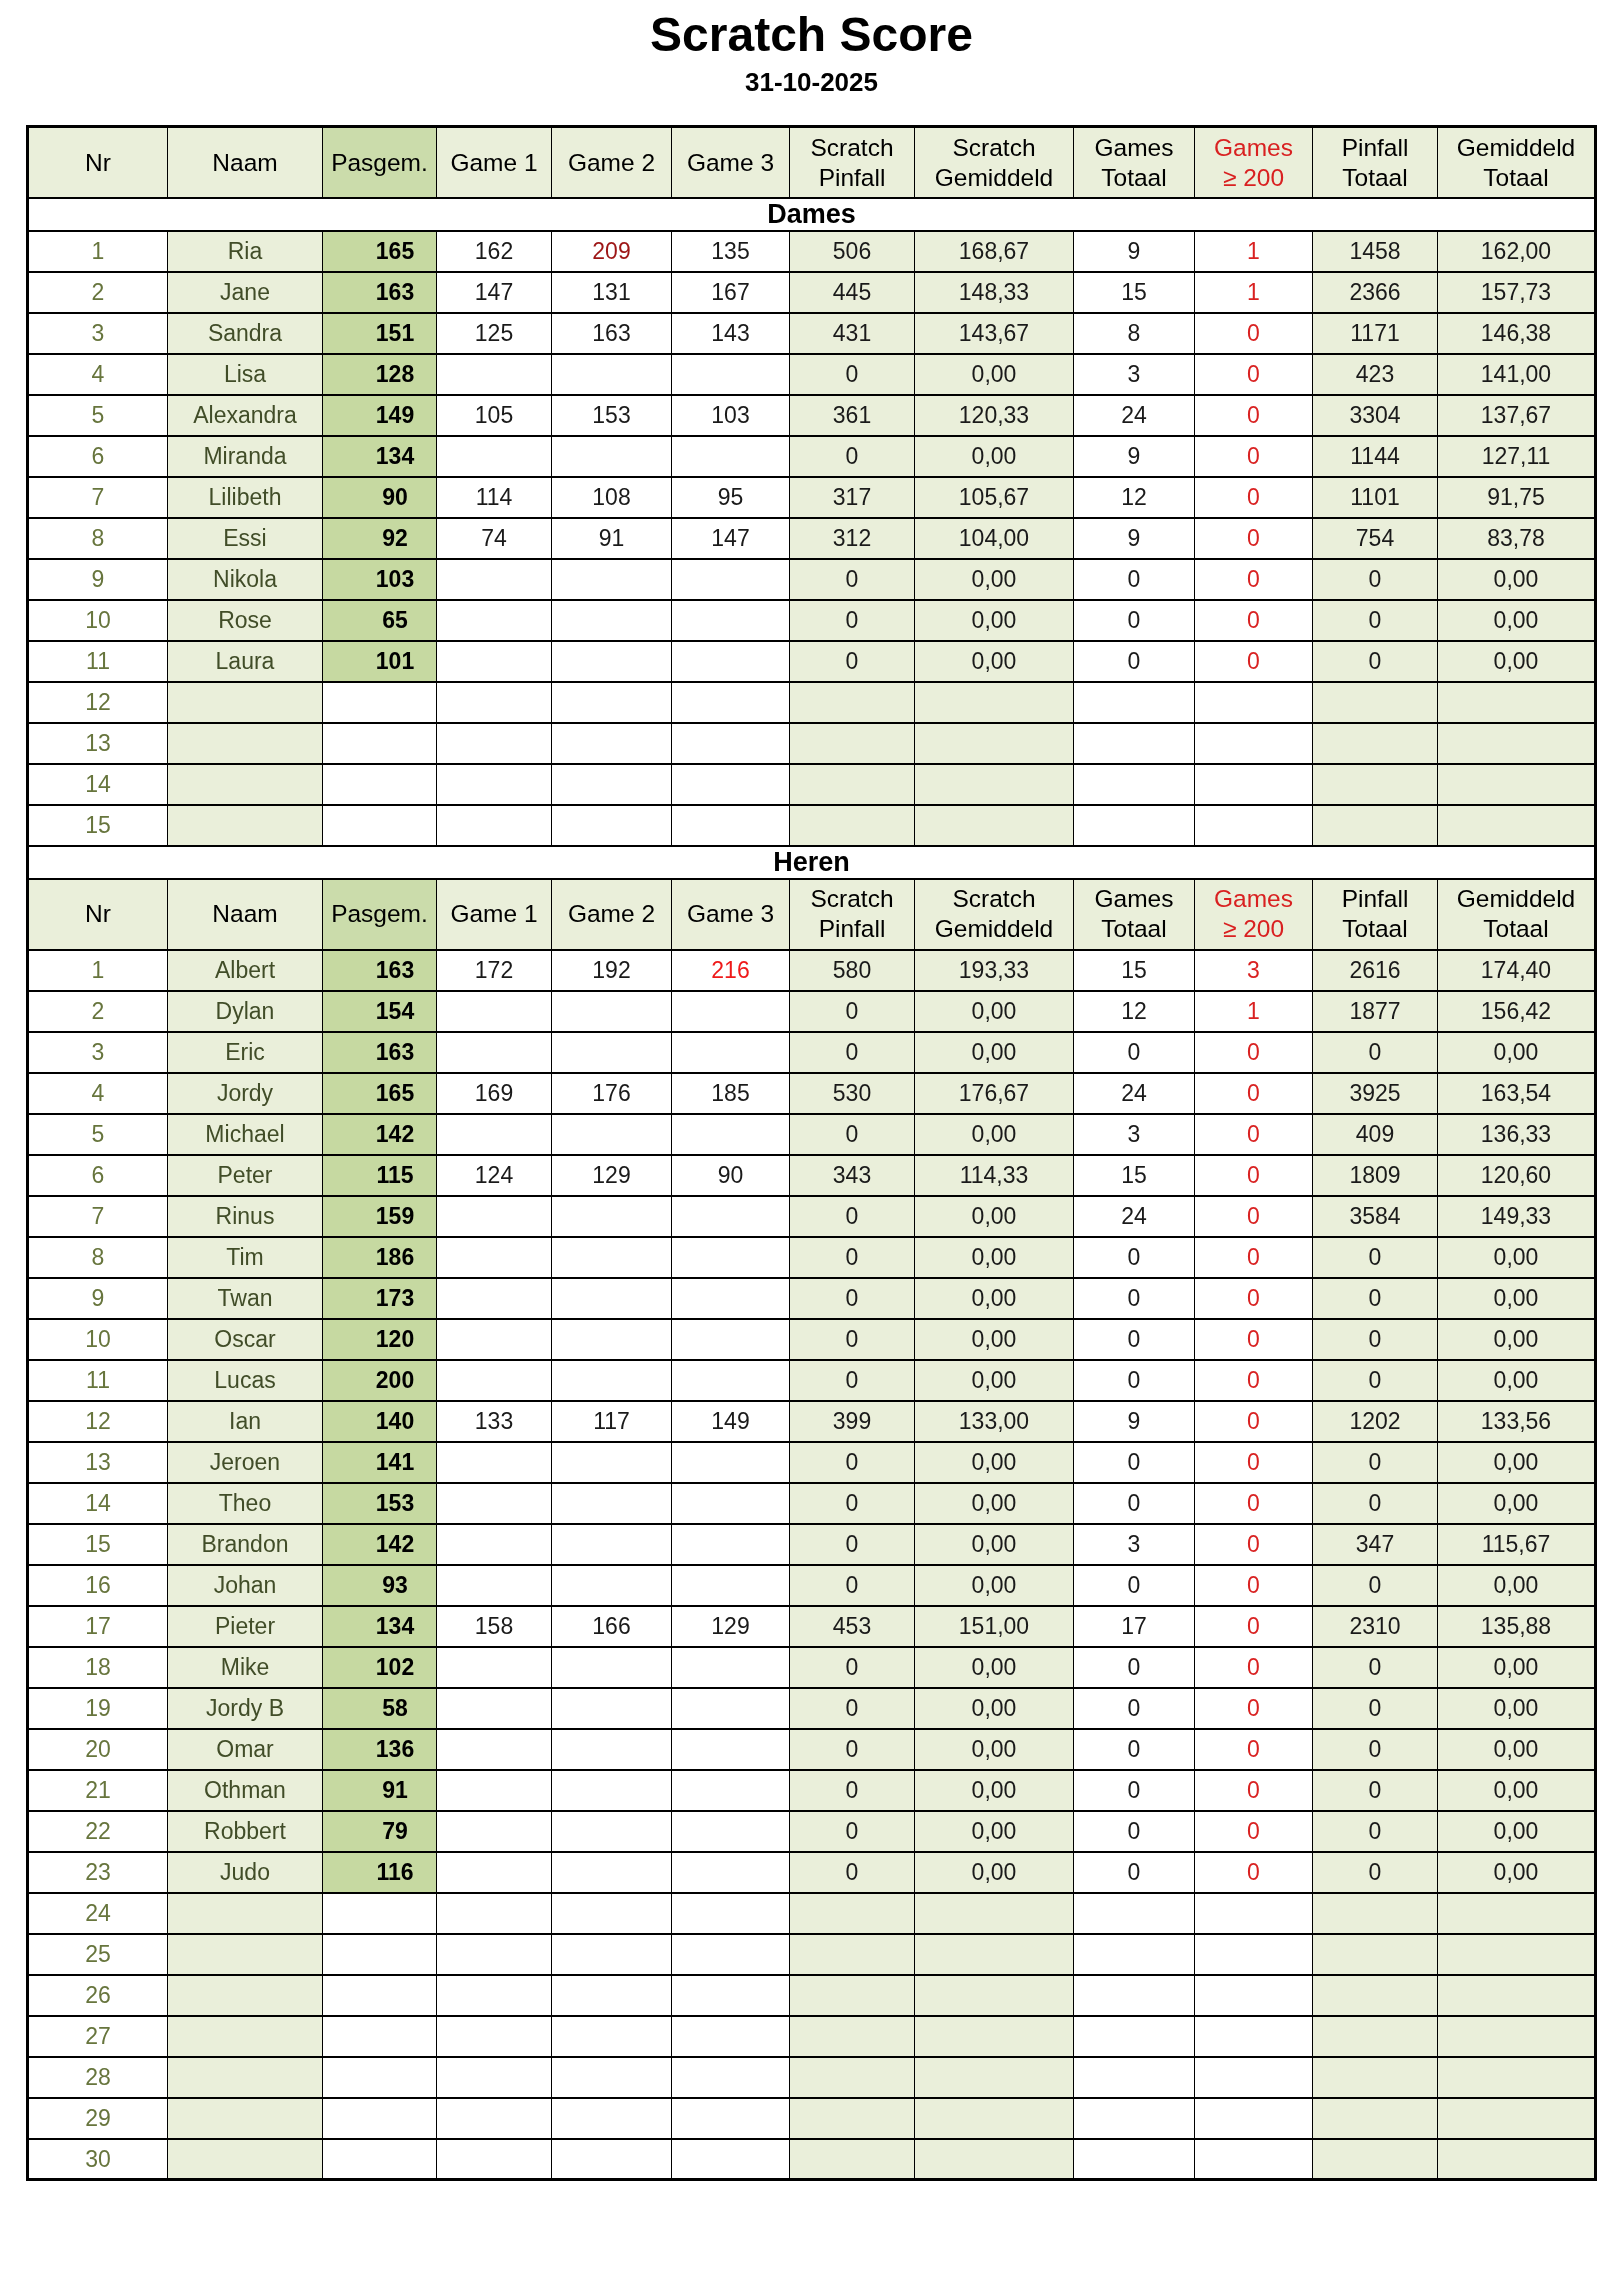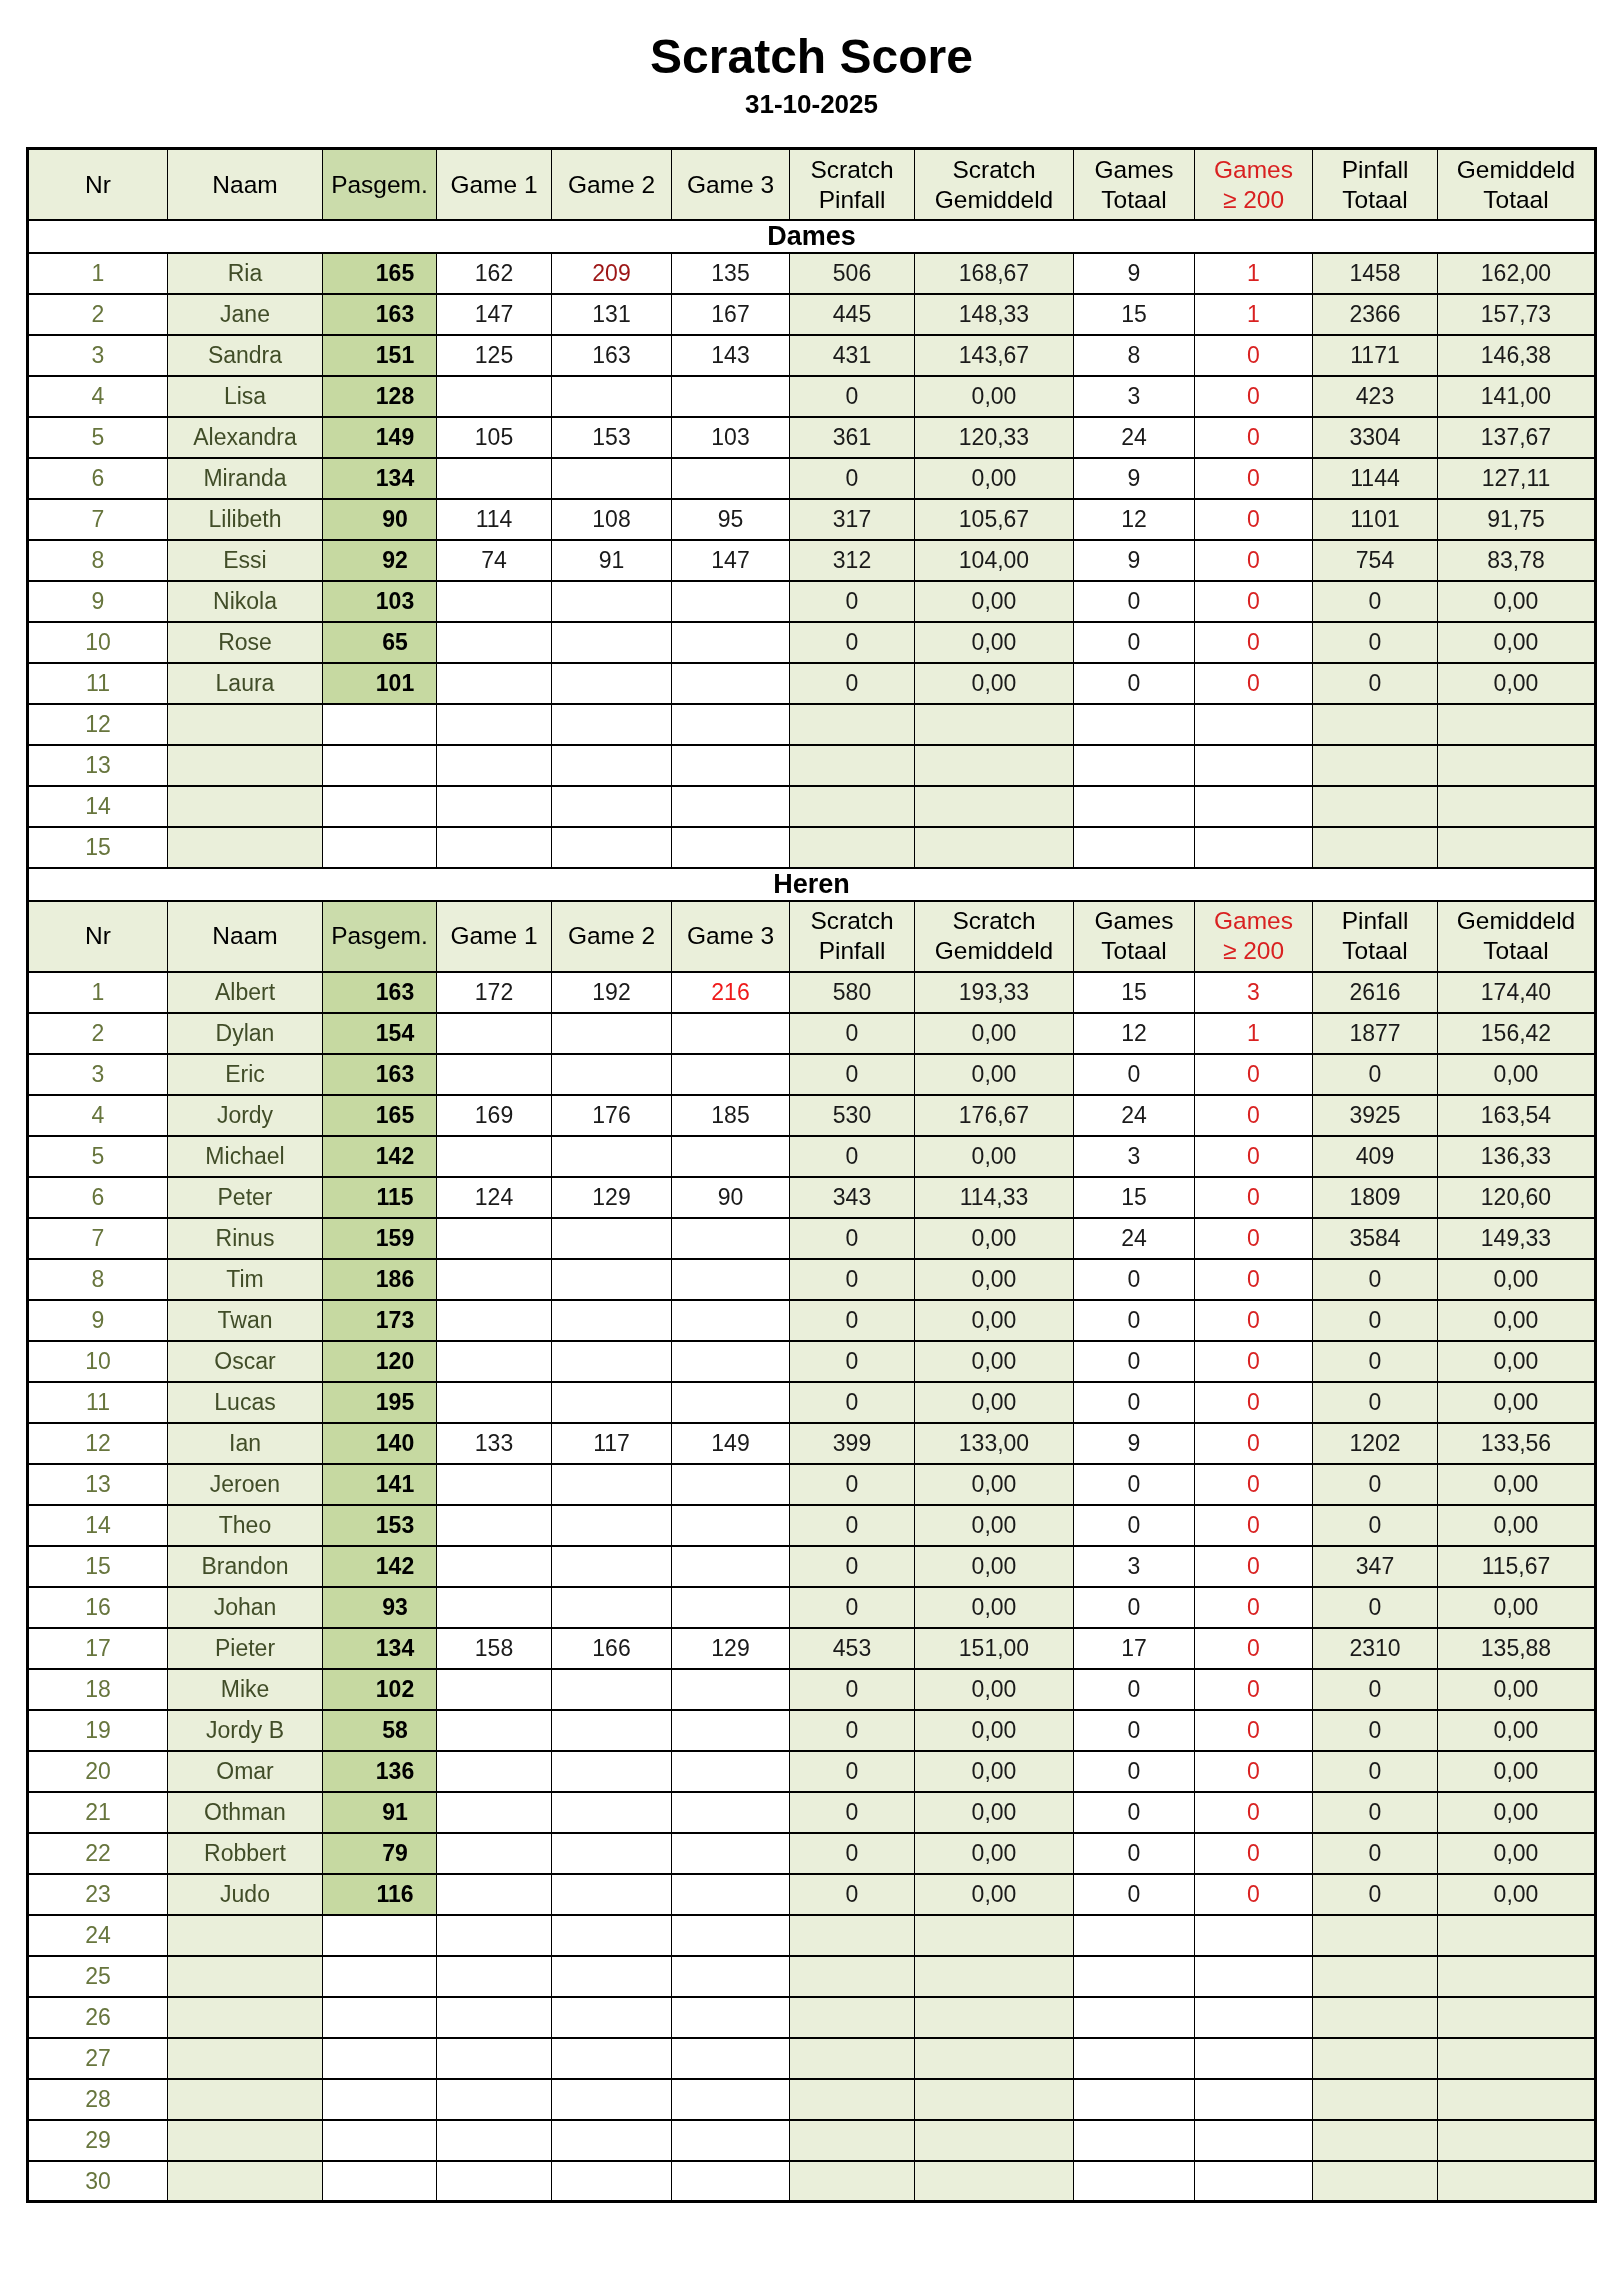--- a/index.html
+++ b/index.html
@@ -3,21 +3,21 @@
 <meta charset="utf-8">
 <style>
   html,body{margin:0;padding:0;}
   body{
     width:1623px;height:2295px;background:#ffffff;
     font-family:"Liberation Sans","DejaVu Sans",sans-serif;
     color:#000;
   }
   .title{
     text-align:center;font-weight:700;font-size:48px;line-height:52px;
-    padding-top:31px;color:#000;
+    padding-top:9px;color:#000;
   }
   .date{
     text-align:center;font-weight:700;font-size:26px;line-height:36px;
     margin-top:3.4px;color:#000;
   }
   table.score{
     border-collapse:collapse;table-layout:fixed;
     margin:25px 0 0 26px;
     border:3.4px solid #000;
   }
@@ -507,21 +507,21 @@
         <td class="c-sp">0</td>
         <td class="c-sg">0,00</td>
         <td class="c-gt">0</td>
         <td class="c-g200">0</td>
         <td class="c-pt">0</td>
         <td class="c-gem">0,00</td>
       </tr>
       <tr class="r">
         <td class="c-nr">11</td>
         <td class="c-naam">Lucas</td>
-        <td class="c-pasgem filled">195</td>
+        <td class="c-pasgem filled">200</td>
         <td class="c-game"></td>
         <td class="c-game"></td>
         <td class="c-game"></td>
         <td class="c-sp">0</td>
         <td class="c-sg">0,00</td>
         <td class="c-gt">0</td>
         <td class="c-g200">0</td>
         <td class="c-pt">0</td>
         <td class="c-gem">0,00</td>
       </tr>

